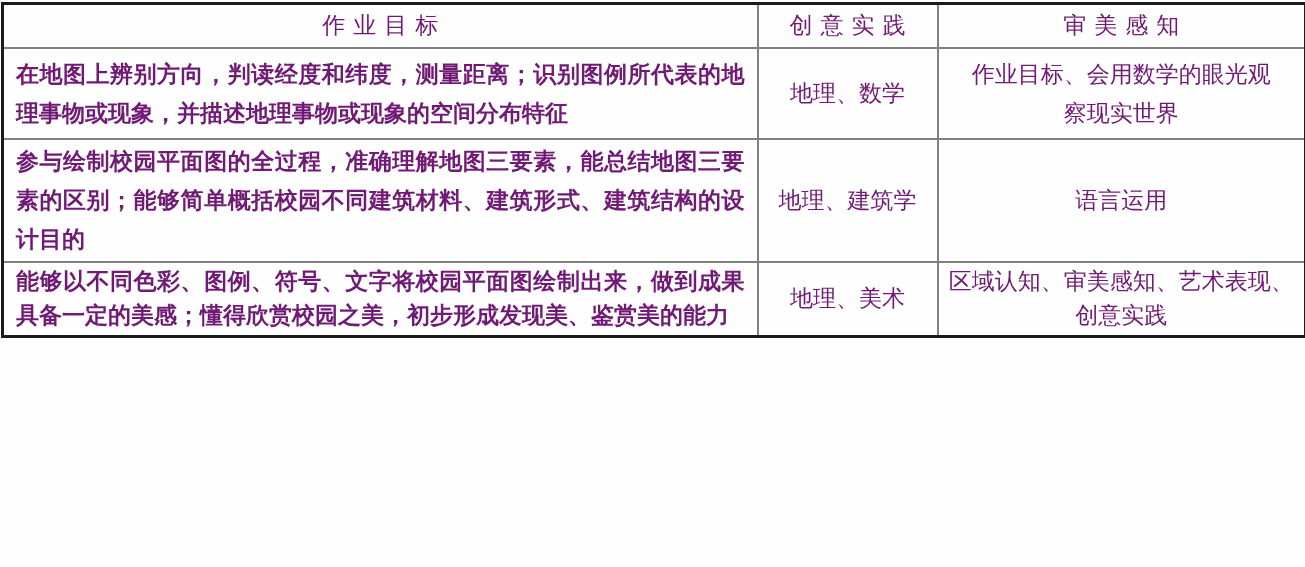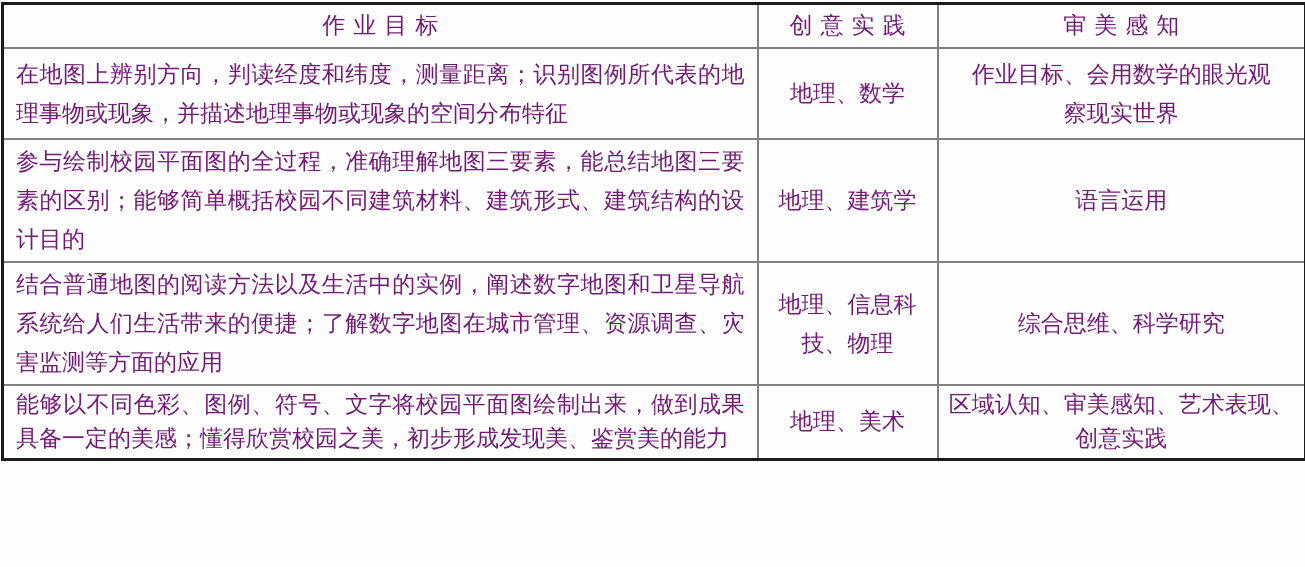--- a/index.html
+++ b/index.html
@@ -42,20 +42,21 @@
     vertical-align: middle;
     letter-spacing: 0.35em;
     text-indent: 0.35em; 
     line-height: 40px;
   }
   td.cell-objective {
     text-align: justify;
     vertical-align: middle;
     padding: 2px 12px;
     line-height: 39px;
+    font-weight: bold;
   }
   td.cell-subjects, td.cell-dimensions {
     text-align: center;
     vertical-align: middle;
     white-space: pre-line;
     line-height: 39px;
     padding: 2px 8px;
   }
   tr.r1 td { height: 91px; }
   tr.r2 td { height: 115px; }
@@ -85,26 +86,20 @@
         <td class="cell-objective">在地图上辨别方向，判读经度和纬度，测量距离；识别图例所代表的地理事物或现象，并描述地理事物或现象的空间分布特征</td>
         <td class="cell-subjects">地理、数学</td>
         <td class="cell-dimensions">作业目标、会用数学的眼光观
 察现实世界</td>
       </tr>
       <tr class="r3">
         <td class="cell-objective">参与绘制校园平面图的全过程，准确理解地图三要素，能总结地图三要素的区别；能够简单概括校园不同建筑材料、建筑形式、建筑结构的设计目的</td>
         <td class="cell-subjects">地理、建筑学</td>
         <td class="cell-dimensions">语言运用</td>
       </tr>
-      <tr class="r4">
-        <td class="cell-objective">结合普通地图的阅读方法以及生活中的实例，阐述数字地图和卫星导航系统给人们生活带来的便捷；了解数字地图在城市管理、资源调查、灾害监测等方面的应用</td>
-        <td class="cell-subjects">地理、信息科
-技、物理</td>
-        <td class="cell-dimensions">综合思维、科学研究</td>
-      </tr>
       <tr class="r5">
         <td class="cell-objective">能够以不同色彩、图例、符号、文字将校园平面图绘制出来，做到成果具备一定的美感；懂得欣赏校园之美，初步形成发现美、鉴赏美的能力</td>
         <td class="cell-subjects">地理、美术</td>
         <td class="cell-dimensions">区域认知、审美感知、艺术表现、
 创意实践</td>
       </tr>
     </tbody>
   </table>
 </div>
 

